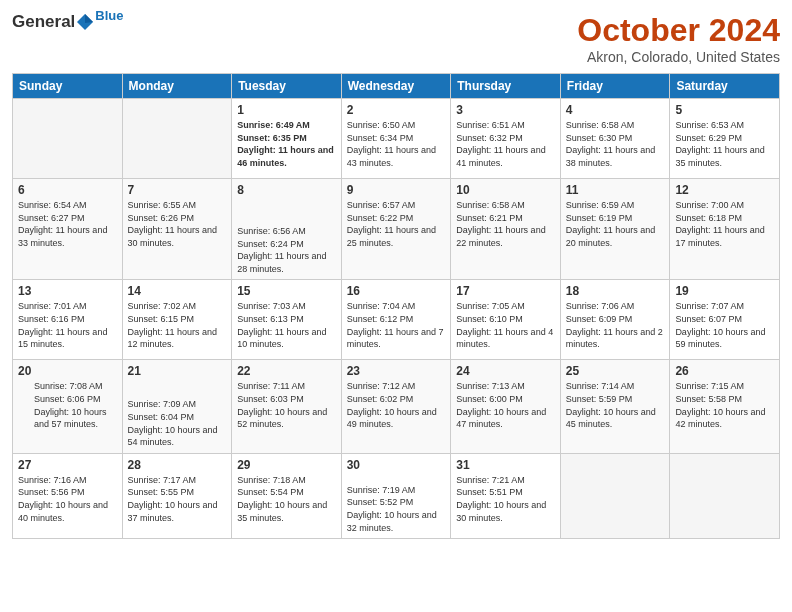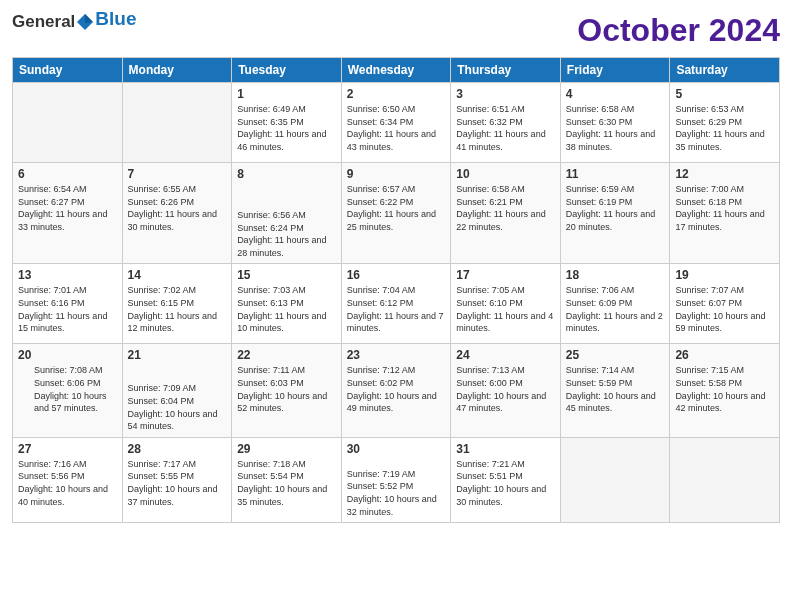--- a/index.html
+++ b/index.html
@@ -25,21 +25,21 @@
     .logo {
       display: flex;
       align-items: center;
     }
     .title-section {
       text-align: right;
     }
     .month-title {
       font-size: 32px;
       font-weight: bold;
-      color: #4c1d95;
+      color: #c2410c;
     }
     .location {
       font-size: 14px;
       color: #555;
     }
     .calendar {
       width: 100%;
       border-collapse: collapse;
       table-layout: fixed;
     }
@@ -86,25 +86,26 @@
   <div class="header">
     <div class="logo">
       <div style="display:flex;flex-direction:row;align-items:flex-start;">
         <div style="display:flex;align-items:center;">
           <span style="font-size:17px;font-weight:bold;color:#333;">General</span>
           <svg width="18" height="18" viewBox="0 0 18 18" style="margin:0 1px;">
             <polygon points="9,1 17,9 9,17 1,9" fill="#1a73b8"></polygon>
             <polygon points="9,1 17,9 9,10" fill="#0d5c9e"></polygon>
           </svg>
         </div>
-        <span style="font-size:19px;font-weight:bold;color:#1a73b8;margin-top:-4px;">Blue</span>
+        <span style="font-size:13px;font-weight:bold;color:#1a73b8;margin-top:-4px;">Blue</span>
       </div>
     </div>
     <div class="title-section">
       <div class="month-title">October 2024</div>
+      <div class="location">Akron, Colorado, United States</div>
     </div>
   </div>
 
   <table class="calendar">
     <thead>
       <tr>
         <th>Sunday</th>
         <th>Monday</th>
         <th>Tuesday</th>
         <th>Wednesday</th>
@@ -112,21 +113,21 @@
         <th>Friday</th>
         <th>Saturday</th>
       </tr>
     </thead>
     <tbody id="calendar-body">
     <tr>
           <td class="empty"></td>
           <td class="empty"></td>
           <td>
             <span class="day-number">1</span>
-            <div class="cell-text" style="white-space: pre-line;">Sunrise: 6:49 AM
+            <div class="cell-text" style="white-space: pre-line; font-weight: bold;">Sunrise: 6:49 AM
 Sunset: 6:35 PM
 Daylight: 11 hours and 46 minutes.</div>
           </td>
           <td>
             <span class="day-number">2</span>
             <div class="cell-text" style="white-space: pre-line;">Sunrise: 6:50 AM
 Sunset: 6:34 PM
 Daylight: 11 hours and 43 minutes.</div>
           </td>
           <td>

